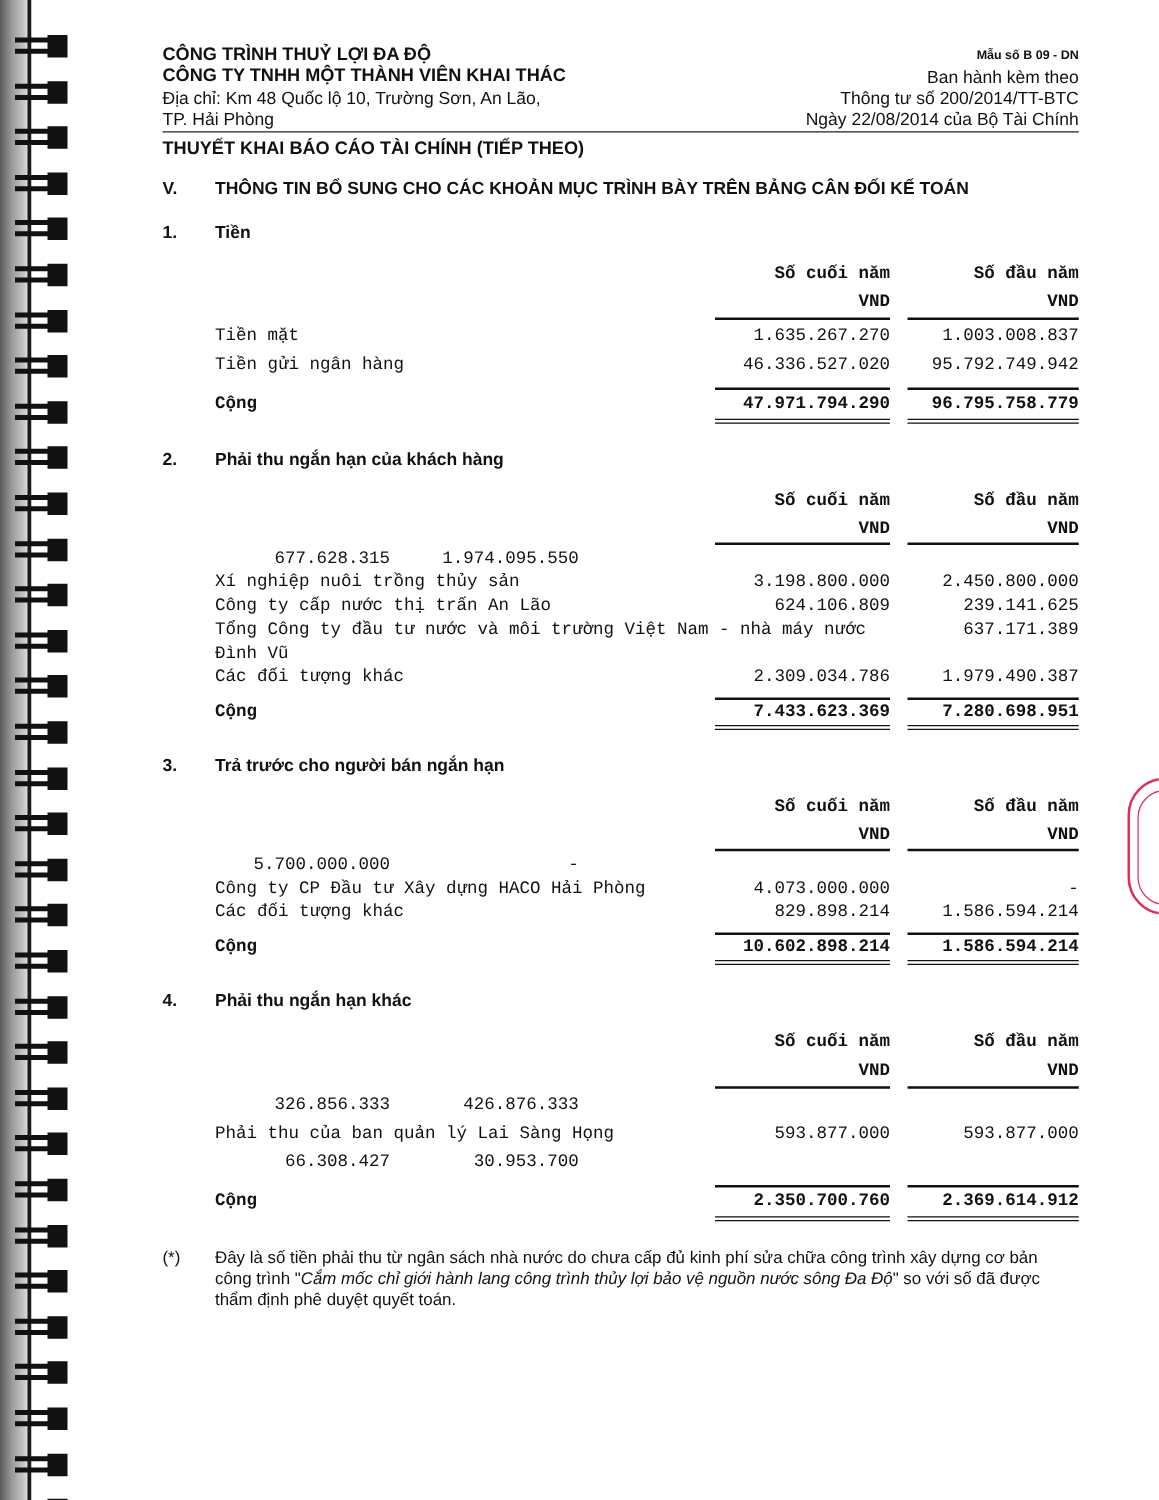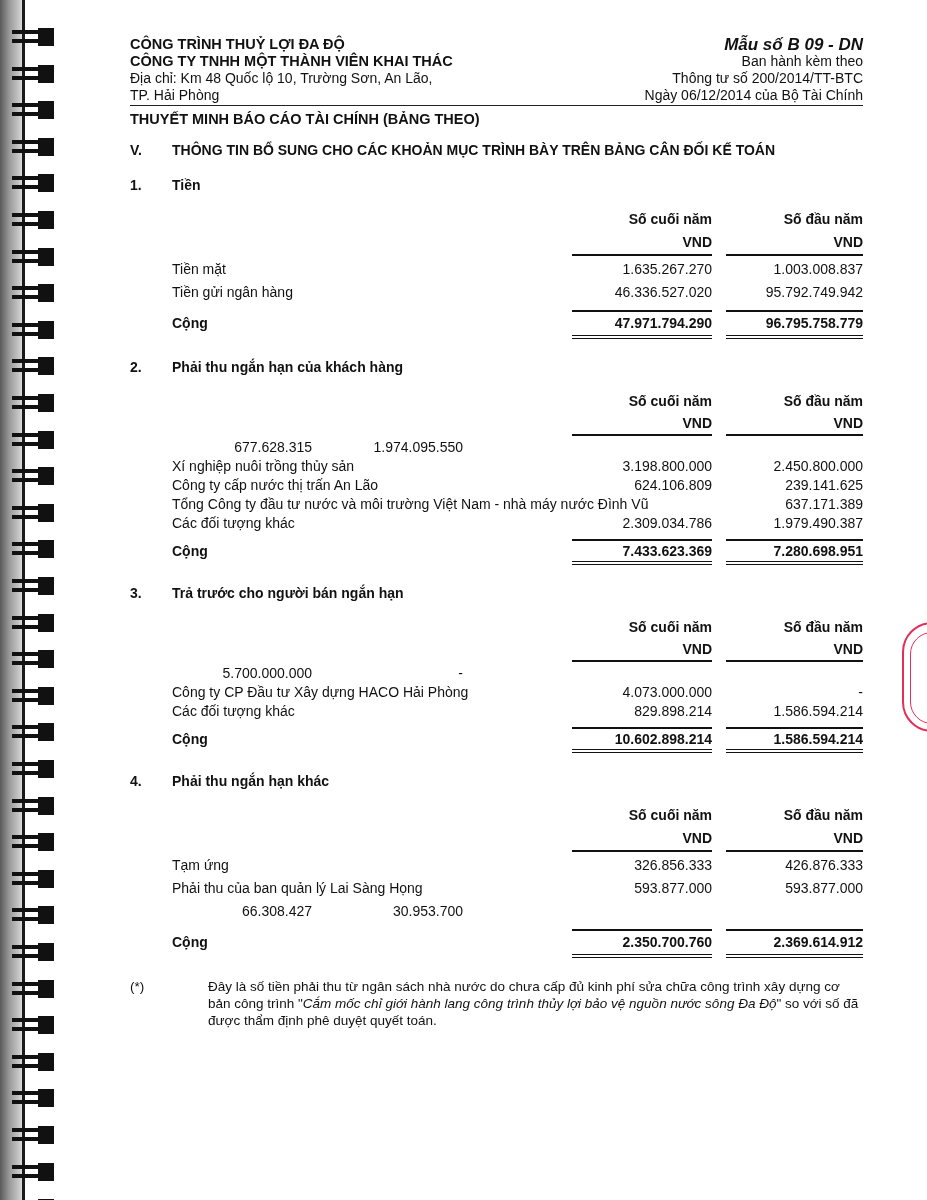--- a/index.html
+++ b/index.html
@@ -22,34 +22,34 @@
   .stamp-inner { position: absolute; left: 6px; top: 8px; width: 44px; height: 92px;
     border: 1px solid #e0305a; border-radius: 24px; }
 
   .page { position: absolute; left: 130px; top: 36px; width: 733px; }
 
   
   .hdr { position: relative; height: 74px; }
   .hdr-left { position: absolute; left: 0; top: 0; font-size: 14px; line-height: 17px; }
   .hdr-left .b { font-weight: bold; font-size: 14.5px; }
   .hdr-right { position: absolute; right: 0; top: 0; text-align: right; font-size: 14px; line-height: 17px; }
-  .hdr-right .b { font-weight: bold; font-size: 17px; font-style: italic; }
+  .hdr-right .b { font-weight: bold; font-size: 10px; }
   .hdr-rule { position: absolute; left: 0; right: 0; top: 69px; height: 1px; background: #222; }
   .title { font-weight: bold; font-size: 14.5px; line-height: 17px; margin-top: 1px; }
   .subtitle { font-style: italic; font-size: 12px; line-height: 15px; }
 
   .sec-main { display: flex; margin-top: 14px; font-weight: bold; font-size: 14px; line-height: 17px; }
   .sec-main .num { width: 42px; }
 
   .sec { margin-top: 18px; }
   .sec-head { display: flex; font-weight: bold; font-size: 14px; line-height: 17px; }
   .sec-head .num { width: 42px; }
 
   .tbl { margin-left: 42px; width: 691px; margin-top: 14px; position: relative; }
-  .row { display: flex; font-size: 14px; line-height: 19px; }
+  .row { display: flex; font-size: 14px; line-height: 19px; font-family: Liberation Mono, monospace; }
   .row .lbl { flex: 1; padding-right: 10px; }
   .row .c1 { width: 140px; text-align: right; }
   .row .gap { width: 14px; }
   .row .c2 { width: 137px; text-align: right; }
   .colhead .c1, .colhead .c2 { font-weight: bold; font-size: 14px; }
   .colhead { line-height: 22px; }
   .rule-row { display: flex; height: 4px; }
   .rule-row .lbl { flex: 1; }
   .rule-row .c1, .rule-row .c2 { border-top: 2px solid #111; }
   .rule-row .c1 { width: 140px; }
@@ -65,21 +65,21 @@
   .double .c1 { width: 140px; }
   .double .gap { width: 14px; }
   .double .c2 { width: 137px; }
   .total-rule .c1 { width: 140px; }
   .total-rule .gap { width: 14px; }
   .total-rule .c2 { width: 137px; }
   .spaced .row { line-height: 23px; }
 
   .note { display: flex; margin-top: 18px; font-size: 13.5px; line-height: 17px; }
   .note .num { width: 42px; }
-  .note .txt { flex: 1; margin-left: 36px; }
+  .note .txt { flex: 1; }
   .note i { font-style: italic; }
 </style>
 </head>
 <body>
 
 <div class="binding">
   <div class="binding-strip"></div>
   <div class="binding-rod"></div>
   <div id="rings">
       <div class="ring" style="top: 28px;">
@@ -258,26 +258,26 @@
     <div class="hdr-left">
       <div class="b">CÔNG TRÌNH THUỶ LỢI ĐA ĐỘ</div>
       <div class="b">CÔNG TY TNHH MỘT THÀNH VIÊN KHAI THÁC</div>
       <div>Địa chỉ:  Km 48 Quốc lộ 10, Trường Sơn, An Lão,</div>
       <div>TP. Hải Phòng</div>
     </div>
     <div class="hdr-right">
       <div class="b">Mẫu số B 09 - DN</div>
       <div>Ban hành kèm theo</div>
       <div>Thông tư số 200/2014/TT-BTC</div>
-      <div>Ngày 06/12/2014 của Bộ Tài Chính</div>
+      <div>Ngày 22/08/2014 của Bộ Tài Chính</div>
     </div>
     <div class="hdr-rule"></div>
   </div>
 
-  <div class="title">THUYẾT MINH BÁO CÁO TÀI CHÍNH (BẢNG THEO)</div>
+  <div class="title">THUYẾT KHAI BÁO CÁO TÀI CHÍNH (TIẾP THEO)</div>
 
   <div class="sec-main">
     <span class="num">V.</span>
     <span>THÔNG TIN BỔ SUNG CHO CÁC KHOẢN MỤC TRÌNH BÀY TRÊN BẢNG CÂN ĐỐI KẾ TOÁN</span>
   </div>
 
   <div id="sections">
       <div class="sec">
         <div class="sec-head">
           <span class="num">1.</span>
@@ -488,21 +488,20 @@
             <span class="gap"></span>
             <span class="c2">VND</span>
           </div>
           <div class="rule-row">
             <span class="lbl"></span>
             <span class="c1"></span>
             <span class="gap"></span>
             <span class="c2"></span>
           </div>
           <div class="row">
-            <span class="lbl">Tạm ứng</span>
             <span class="c1">326.856.333</span>
             <span class="gap"></span>
             <span class="c2">426.876.333</span>
           </div>
           <div class="row">
             <span class="lbl">Phải thu của ban quản lý Lai Sàng Họng</span>
             <span class="c1">593.877.000</span>
             <span class="gap"></span>
             <span class="c2">593.877.000</span>
           </div>

